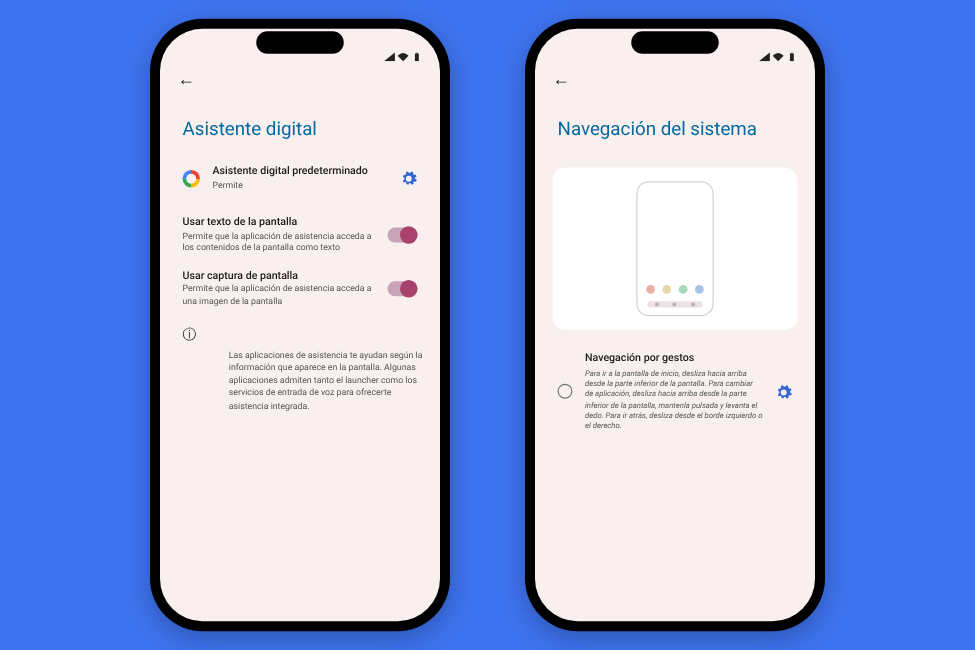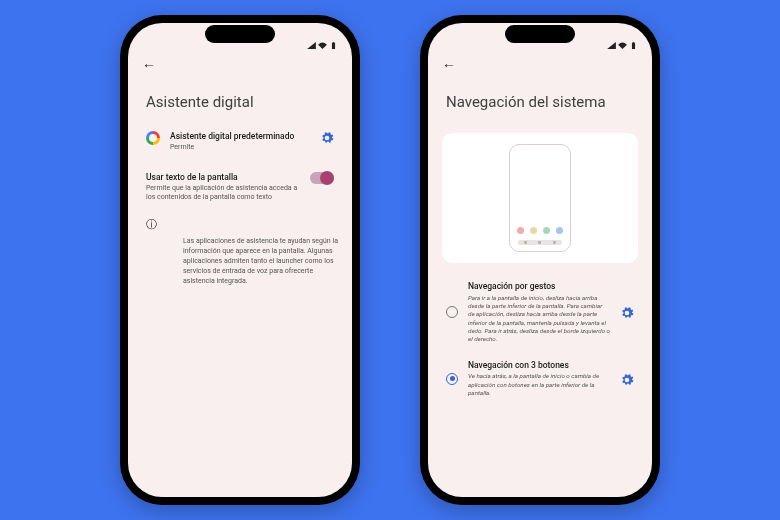--- a/index.html
+++ b/index.html
@@ -50,24 +50,25 @@
     gap: 2px;
     font-size: 8px;
   }
   .sb-icon { width: 9px; height: 7px; }
   .back-row { padding: 4px 14px 0; }
   .back-arrow { font-size: 14px; cursor: pointer; }
   .title {
     font-size: 15px;
     font-weight: 400;
     padding: 22px 18px 14px;
-    color: #404040;
+    color: #0369a1;
   }
   .row {
     display: flex;
+    align-items: center;
     padding: 6px 18px;
     gap: 10px;
   }
   .row .text { flex: 1; }
   .row .label { font-size: 8.5px; font-weight: 500; color: #1a1a1a; line-height: 1.25; }
   .row .sub { font-size: 7px; color: #555; line-height: 1.35; margin-top: 1px; }
   .google-g {
     width: 14px; height: 14px; border-radius: 50%;
     background: conic-gradient(#ea4335 0 90deg,#fbbc05 90deg 180deg,#34a853 180deg 270deg,#4285f4 270deg 360deg);
     position: relative;
@@ -182,20 +183,27 @@
     <div class="section-gap"></div>
 
     <div class="row">
       <div class="text">
         <div class="label">Usar texto de la pantalla</div>
         <div class="sub">Permite que la aplicación de asistencia acceda a los contenidos de la pantalla como texto</div>
       </div>
       <div class="toggle on"></div>
     </div>
 
+    <div class="row">
+      <div class="text">
+        <div class="label">Usar captura de pantalla</div>
+        <div class="sub">Permite que la aplicación de asistencia acceda a una imagen de la pantalla</div>
+      </div>
+      <div class="toggle on"></div>
+    </div>
 
 
     <div class="info-row">
       <span class="info-icon">ⓘ</span>
     </div>
     <div class="info-text">Las aplicaciones de asistencia te ayudan según la información que aparece en la pantalla. Algunas aplicaciones admiten tanto el launcher como los servicios de entrada de voz para ofrecerte asistencia integrada.</div>
   </div>
 </div>
 
 <div class="phone">
@@ -240,25 +248,15 @@
       <div class="radio"></div>
       <div class="text">
         <div class="label">Navegación por gestos</div>
         <div class="sub">Para ir a la pantalla de inicio, desliza hacia arriba desde la parte inferior de la pantalla. Para cambiar de aplicación, desliza hacia arriba desde la parte inferior de la pantalla, mantenla pulsada y levanta el dedo. Para ir atrás, desliza desde el borde izquierdo o el derecho.</div>
       </div>
       <svg class="gear" viewBox="0 0 24 24">
           <path fill="currentColor" d="M12 8a4 4 0 100 8 4 4 0 000-8zm9 4l2 1-1 3-2-.5a8 8 0 01-1.7 1.7l.5 2-3 1-1-2a8 8 0 01-2.4 0l-1 2-3-1 .5-2A8 8 0 017 16.5L5 17l-1-3 2-1a8 8 0 010-2.4l-2-1 1-3 2 .5A8 8 0 018.5 5.3L8 3l3-1 1 2a8 8 0 012.4 0l1-2 3 1-.5 2a8 8 0 011.7 1.7l2-.5 1 3-2 1a8 8 0 010 2.4z"></path>
         </svg>
     </div>
 
-    <div class="row option-row">
-      <div class="radio selected"></div>
-      <div class="text">
-        <div class="label">Navegación con 3 botones</div>
-        <div class="sub">Ve hacia atrás, a la pantalla de inicio o cambia de aplicación con botones en la parte inferior de la pantalla.</div>
-      </div>
-      <svg class="gear" viewBox="0 0 24 24">
-          <path fill="currentColor" d="M12 8a4 4 0 100 8 4 4 0 000-8zm9 4l2 1-1 3-2-.5a8 8 0 01-1.7 1.7l.5 2-3 1-1-2a8 8 0 01-2.4 0l-1 2-3-1 .5-2A8 8 0 017 16.5L5 17l-1-3 2-1a8 8 0 010-2.4l-2-1 1-3 2 .5A8 8 0 018.5 5.3L8 3l3-1 1 2a8 8 0 012.4 0l1-2 3 1-.5 2a8 8 0 011.7 1.7l2-.5 1 3-2 1a8 8 0 010 2.4z"></path>
-        </svg>
-    </div>
 
   </div>
 </div>
 
 </body></html>

